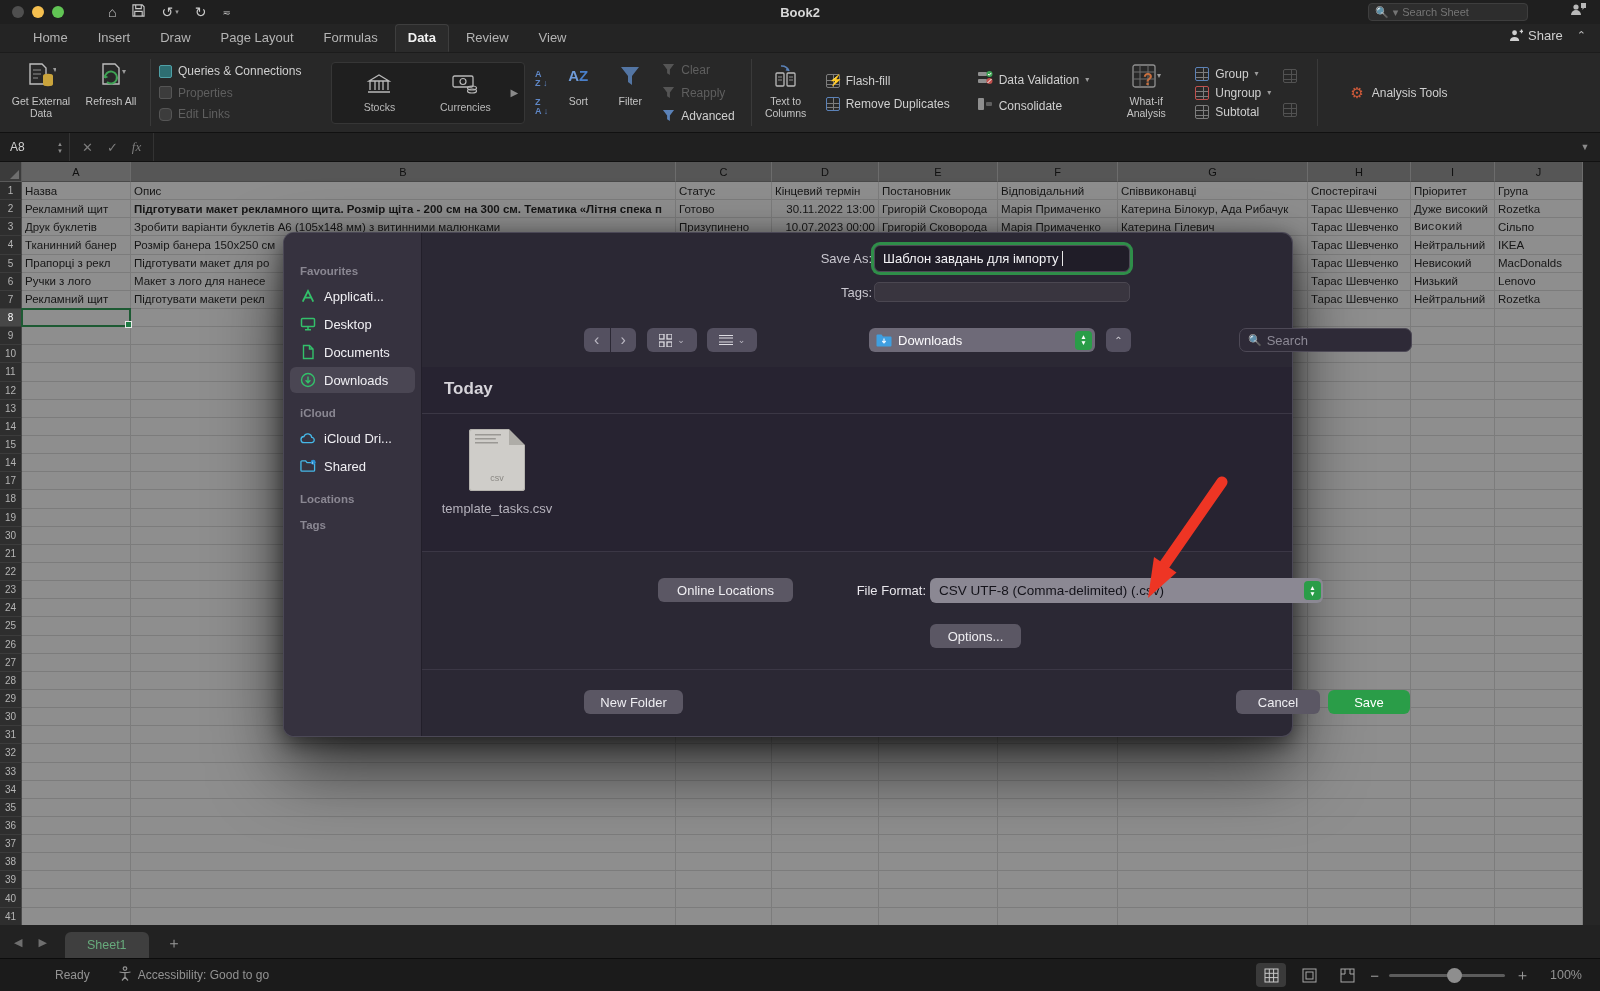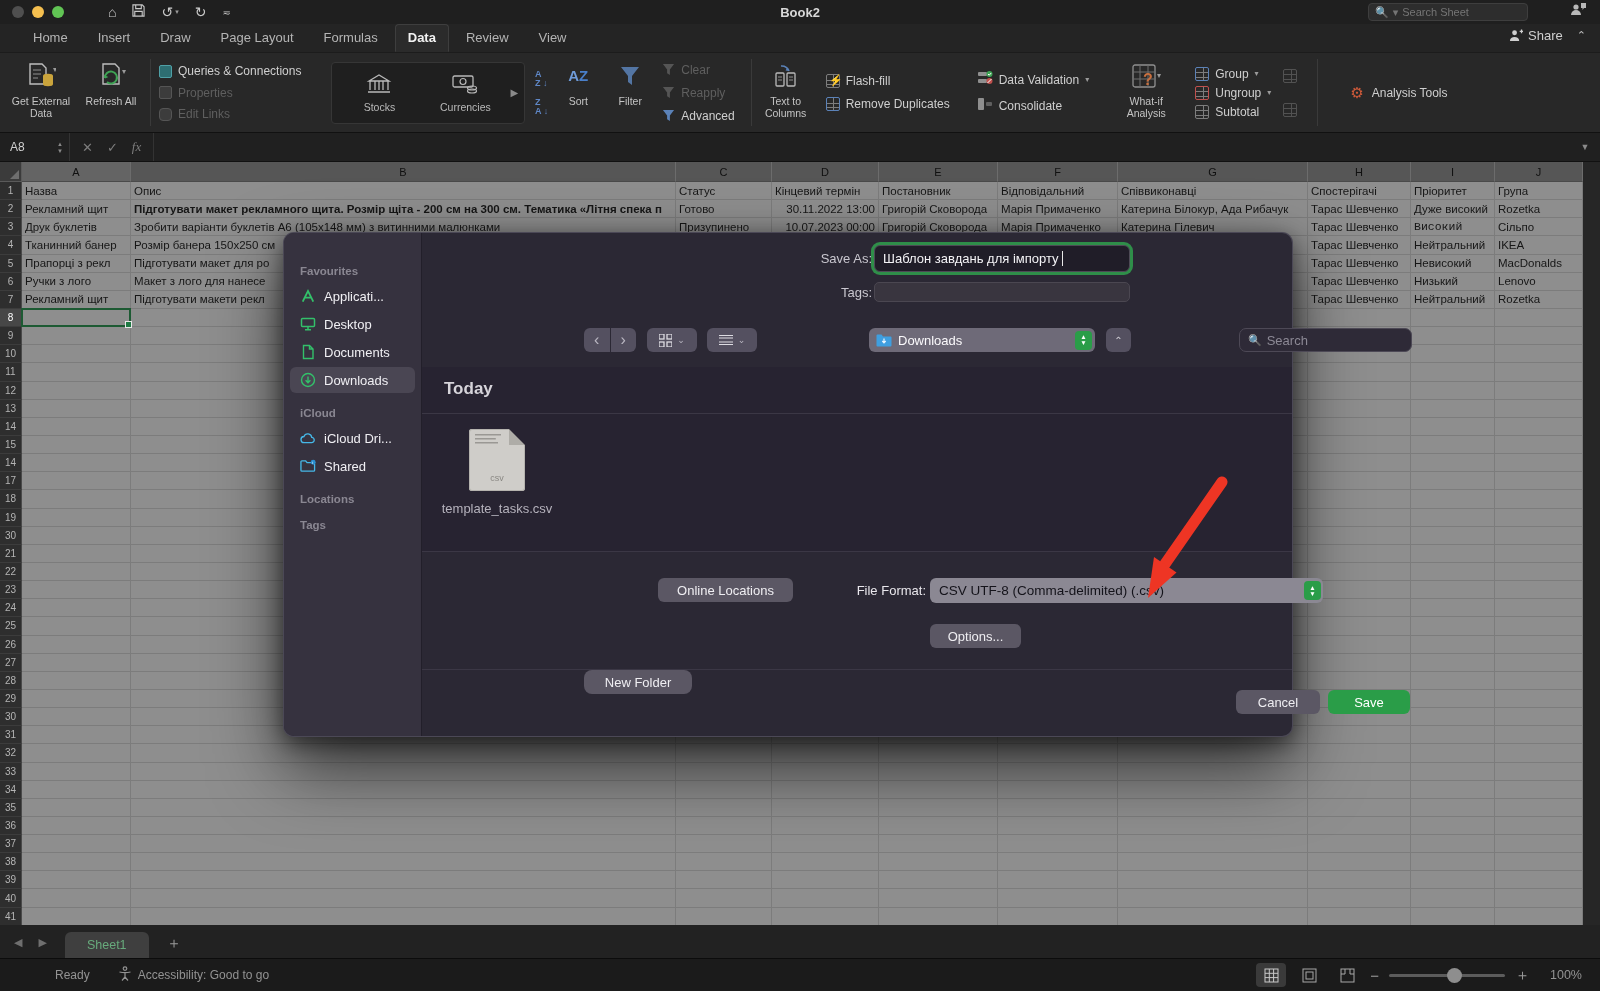--- a/index.html
+++ b/index.html
@@ -1117,21 +1117,21 @@
         <span class="stepper">
             <span>▲</span>
             <span>▼</span>
           </span>
       </div>
       <div class="gray-btn" style="left:508px;top:391px;width:91px;">
         <span>Options...</span>
       </div>
 
       <div class="dlg-hr" style="top:436px;"></div>
-      <div class="gray-btn" style="left:162px;top:437px;width:108px;border-radius:8px;">
+      <div class="gray-btn" style="left:162px;top:457px;width:99px;">
         <span>New Folder</span>
       </div>
       <div class="gray-btn" style="left:814px;top:457px;width:84px;">
         <span>Cancel</span>
       </div>
       <div class="green-btn" style="left:906px;top:457px;width:82px;">
         <span>Save</span>
       </div>
     </div>
   </div>

